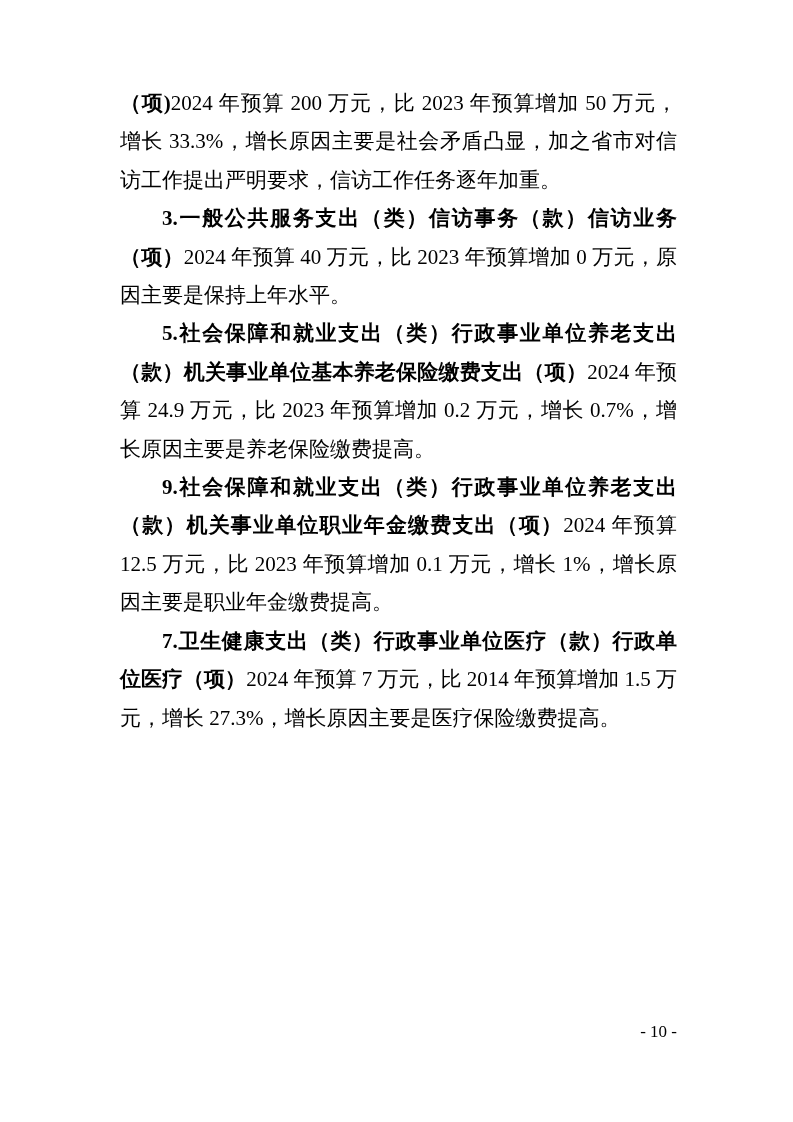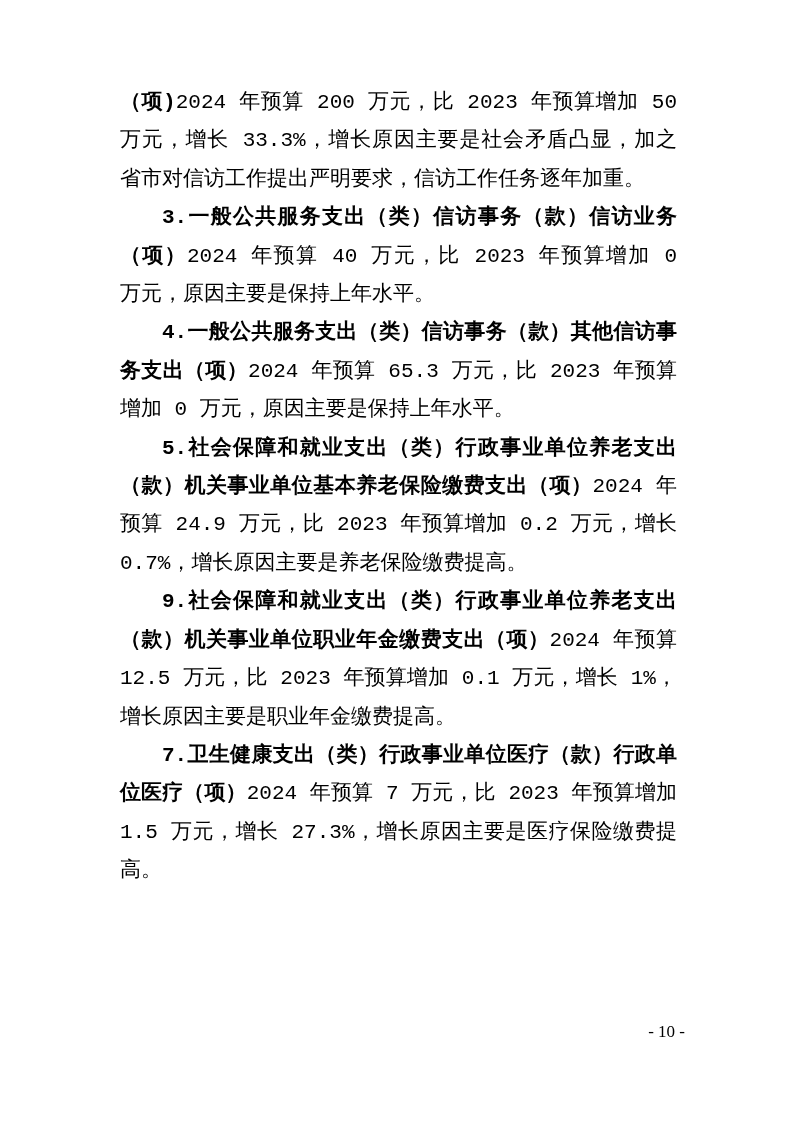--- a/index.html
+++ b/index.html
@@ -29,53 +29,51 @@
     top: 84px;
     width: 557px;
     font-size: 21px;
     line-height: 38.4px;
     text-align: justify;
     text-justify: inter-ideograph;
   }
   .para {
     margin: 0;
     text-indent: 2em;
-    font-family: Liberation Mono, monospace;
   }
   .para.no-indent {
     text-indent: 0;
   }
   .lead {
     font-weight: 700;
   }
   .page-number {
     position: absolute;
-    left: 128px;
+    left: 120px;
     top: 1020px;
     width: 557px;
     text-align: right;
     font-size: 17px;
     line-height: 24px;
   }
 </style>
 </head>
 <body>
 
 <div class="page">
   <div class="content">
 
     <p class="para no-indent"><span class="lead">（项)</span><span>2024 年预算 200 万元，比 2023 年预算增加 50 万元，增长 33.3%，增长原因主要是社会矛盾凸显，加之省市对信访工作提出严明要求，信访工作任务逐年加重。</span></p>
 
     <p class="para"><span class="lead">3.一般公共服务支出（类）信访事务（款）信访业务（项）</span><span>2024 年预算 40 万元，比 2023 年预算增加 0 万元，原因主要是保持上年水平。</span></p>
 
-    <p class="para"><span class="lead">4.一般公共服务支出（类）信访事务（款）其他信访事务支出（项）</span><span>2024 年预算 65.3 万元，比 2023 年预算增加 0 万元，原因主要是保持上年水平。</span></p>
 
     <p class="para"><span class="lead">5.社会保障和就业支出（类）行政事业单位养老支出（款）机关事业单位基本养老保险缴费支出（项）</span><span>2024 年预算 24.9 万元，比 2023 年预算增加 0.2 万元，增长 0.7%，增长原因主要是养老保险缴费提高。</span></p>
 
     <p class="para"><span class="lead">9.社会保障和就业支出（类）行政事业单位养老支出（款）机关事业单位职业年金缴费支出（项）</span><span>2024 年预算 12.5 万元，比 2023 年预算增加 0.1 万元，增长 1%，增长原因主要是职业年金缴费提高。</span></p>
 
-    <p class="para"><span class="lead">7.卫生健康支出（类）行政事业单位医疗（款）行政单位医疗（项）</span><span>2024 年预算 7 万元，比 2023 年预算增加 1.5 万元，增长 27.3%，增长原因主要是医疗保险缴费提高。</span></p>
+    <p class="para"><span class="lead">7.卫生健康支出（类）行政事业单位医疗（款）行政单位医疗（项）</span><span>2024 年预算 7 万元，比 2014 年预算增加 1.5 万元，增长 27.3%，增长原因主要是医疗保险缴费提高。</span></p>
 
 
   </div>
 
   <div class="page-number">- 10 -</div>
 </div>
 
 </body></html>

